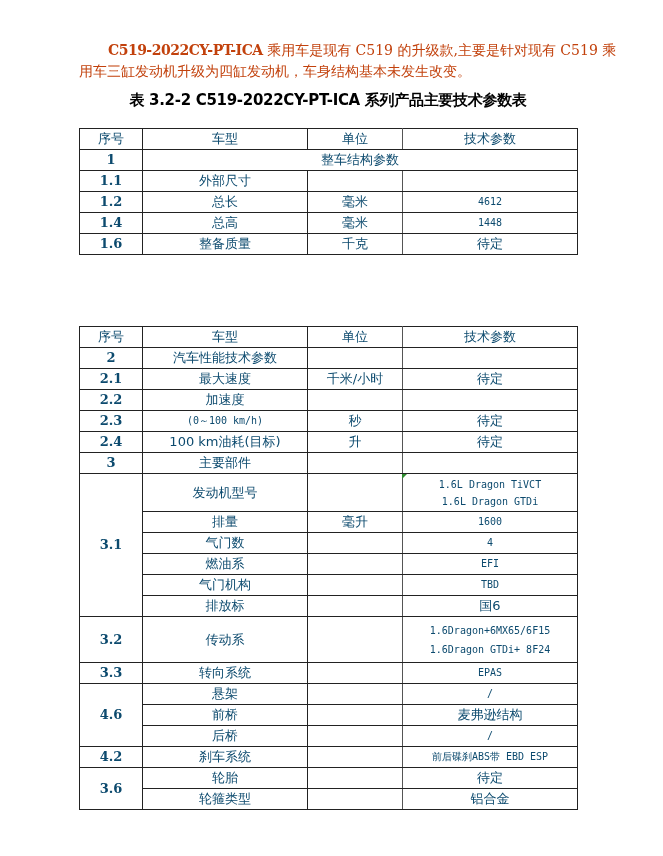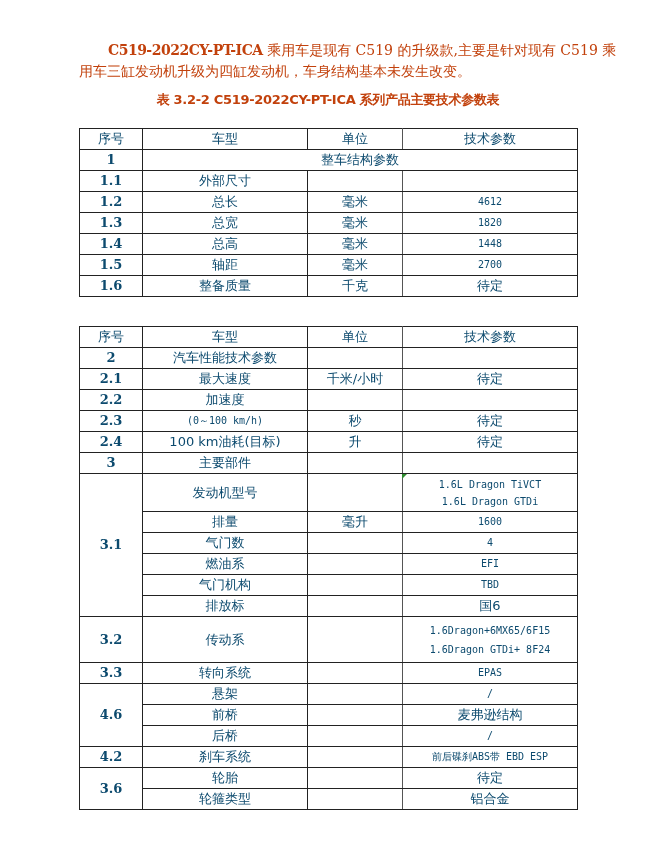--- a/index.html
+++ b/index.html
@@ -40,23 +40,23 @@
       letter-spacing: -0.5px;
     }
     .title {
       position: absolute;
       left: 79px;
       width: 498px;
       top: 91px;
       text-align: center;
       font-family: "DejaVu Sans", "Liberation Sans", sans-serif;
       font-weight: bold;
-      font-size: 13px;
+      font-size: 15px;
       letter-spacing: -0.3px;
-      color: #c2410c;
+      color: #000000;
       white-space: nowrap;
     }
     table.spec {
       position: absolute;
       left: 79px;
       width: 498px;
       border-collapse: collapse;
       table-layout: fixed;
       font-size: 13px;
       color: #0c4a6e;
@@ -140,36 +140,24 @@
     <td class="unit-col"></td>
     <td class="val"></td>
   </tr>
   <tr>
     <td class="num">1.2</td>
     <td>总长</td>
     <td class="unit-col">毫米</td>
     <td class="val">4612</td>
   </tr>
   <tr>
-    <td class="num">1.3</td>
-    <td>总宽</td>
-    <td class="unit-col">毫米</td>
-    <td class="val">1820</td>
-  </tr>
-  <tr>
     <td class="num">1.4</td>
     <td>总高</td>
     <td class="unit-col">毫米</td>
     <td class="val">1448</td>
-  </tr>
-  <tr>
-    <td class="num">1.5</td>
-    <td>轴距</td>
-    <td class="unit-col">毫米</td>
-    <td class="val">2700</td>
   </tr>
   <tr>
     <td class="num">1.6</td>
     <td>整备质量</td>
     <td class="unit-col">千克</td>
     <td class="valcn">待定</td>
   </tr>
 </tbody>
   </table>
 

